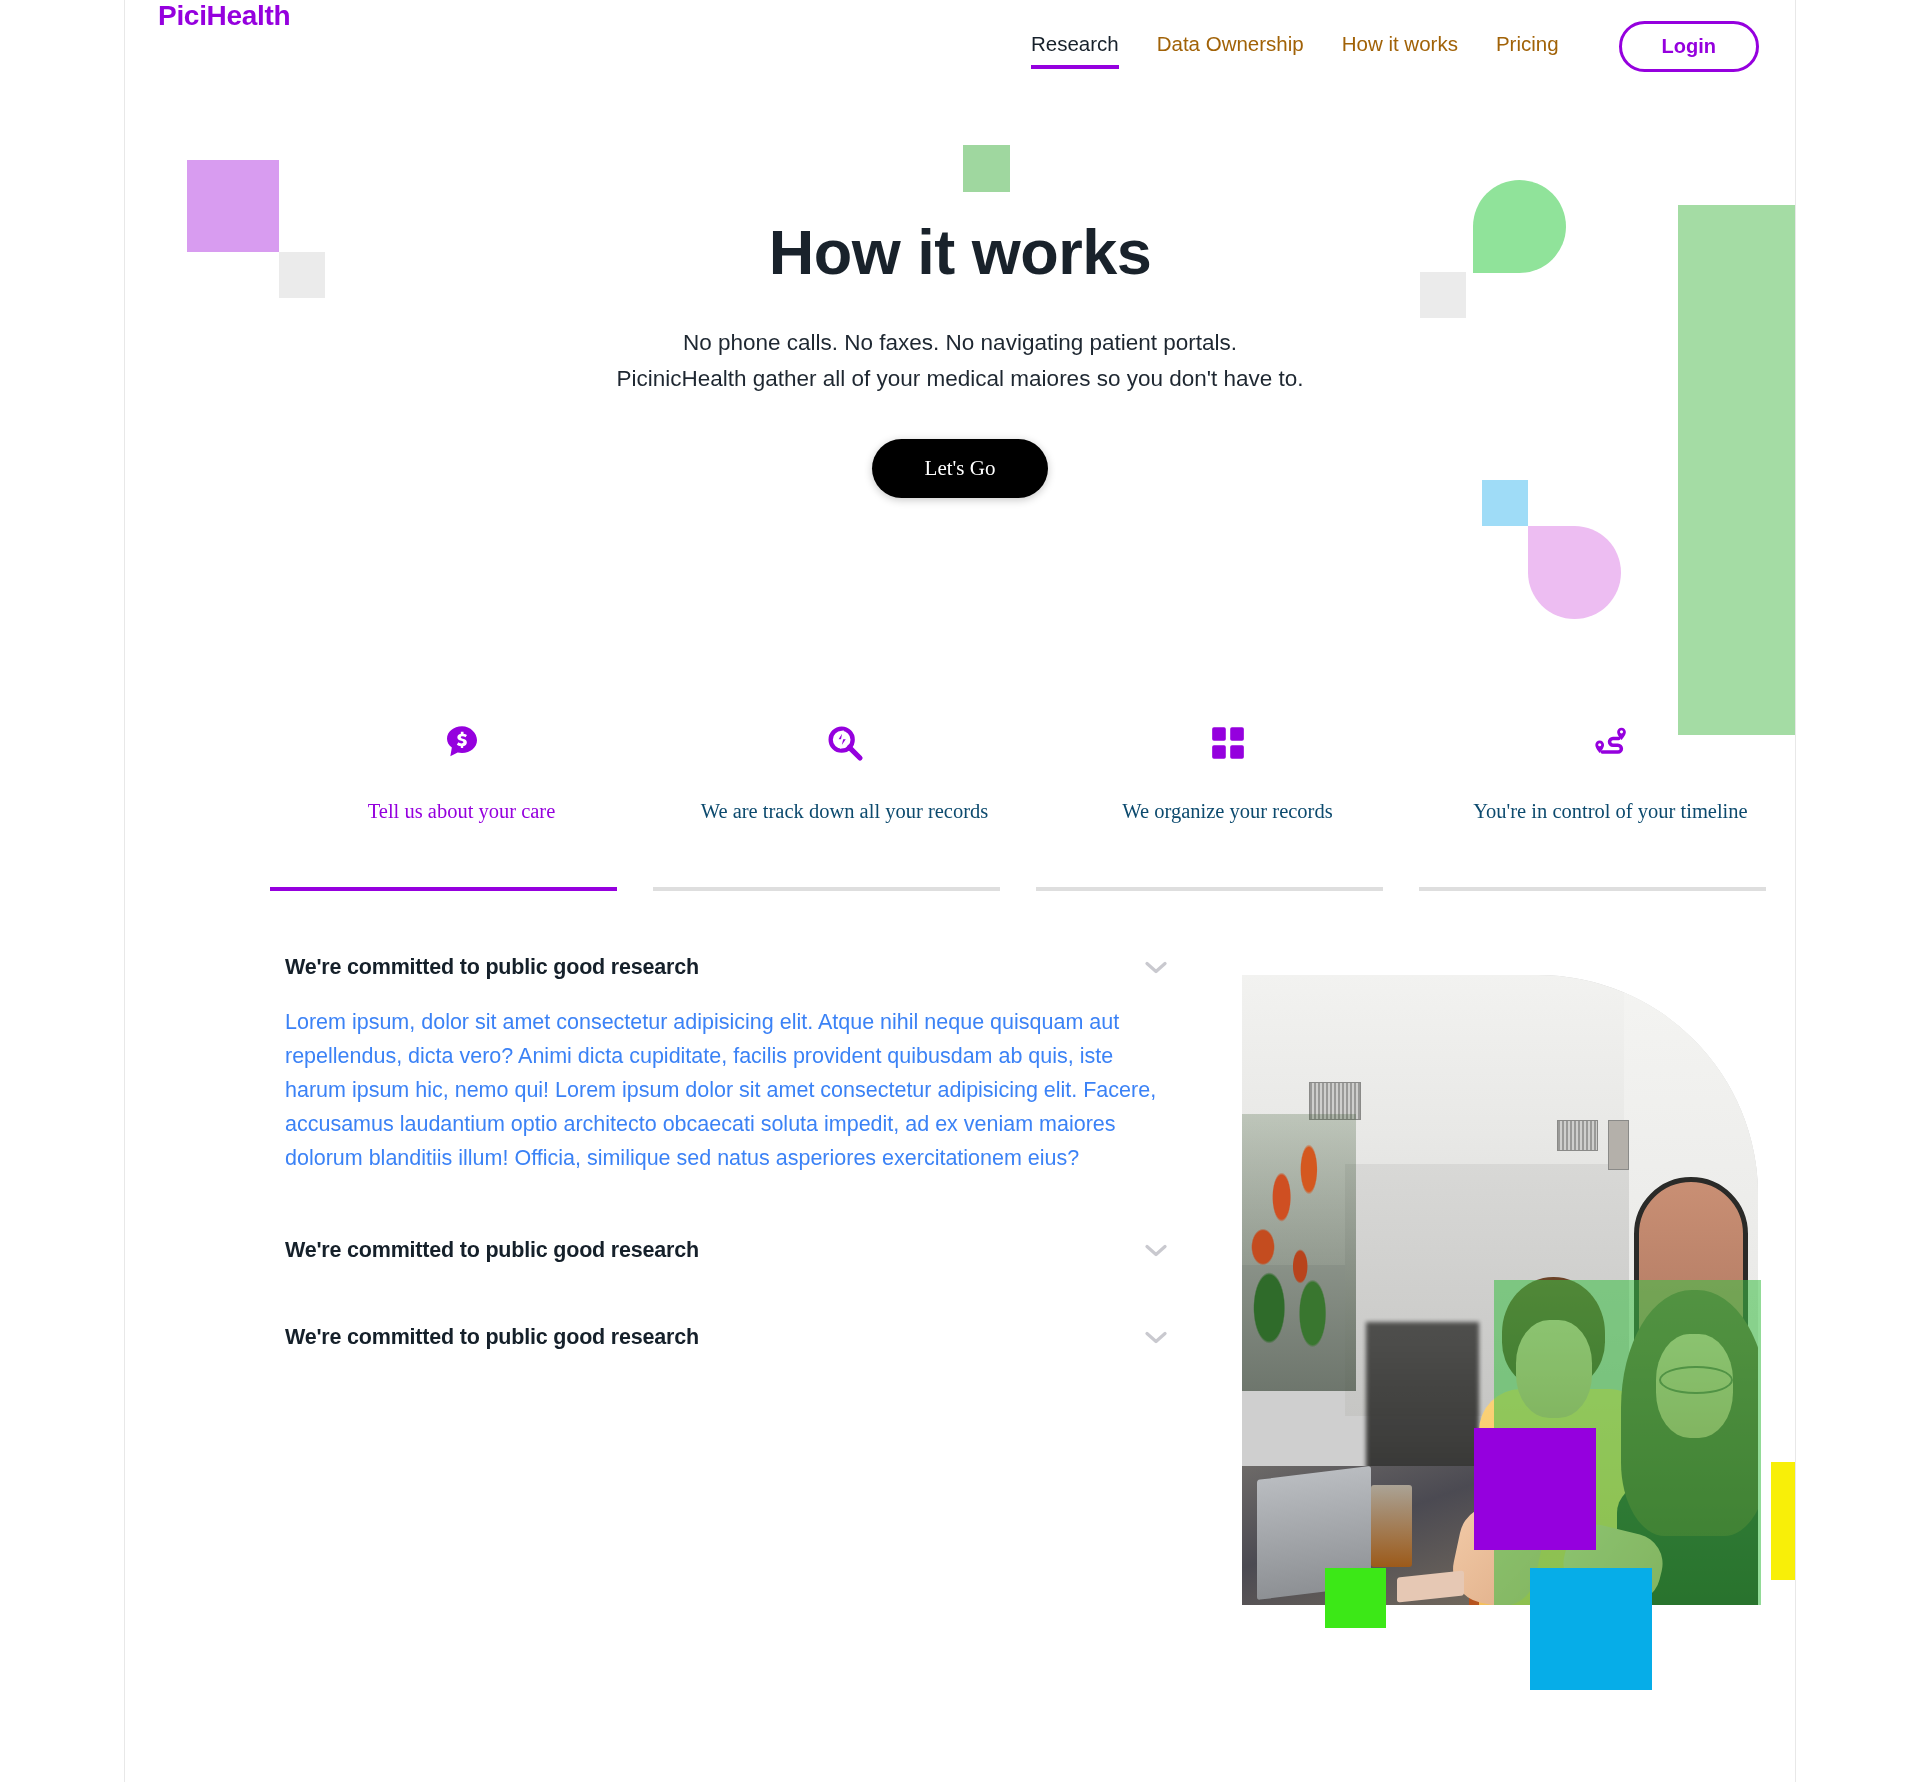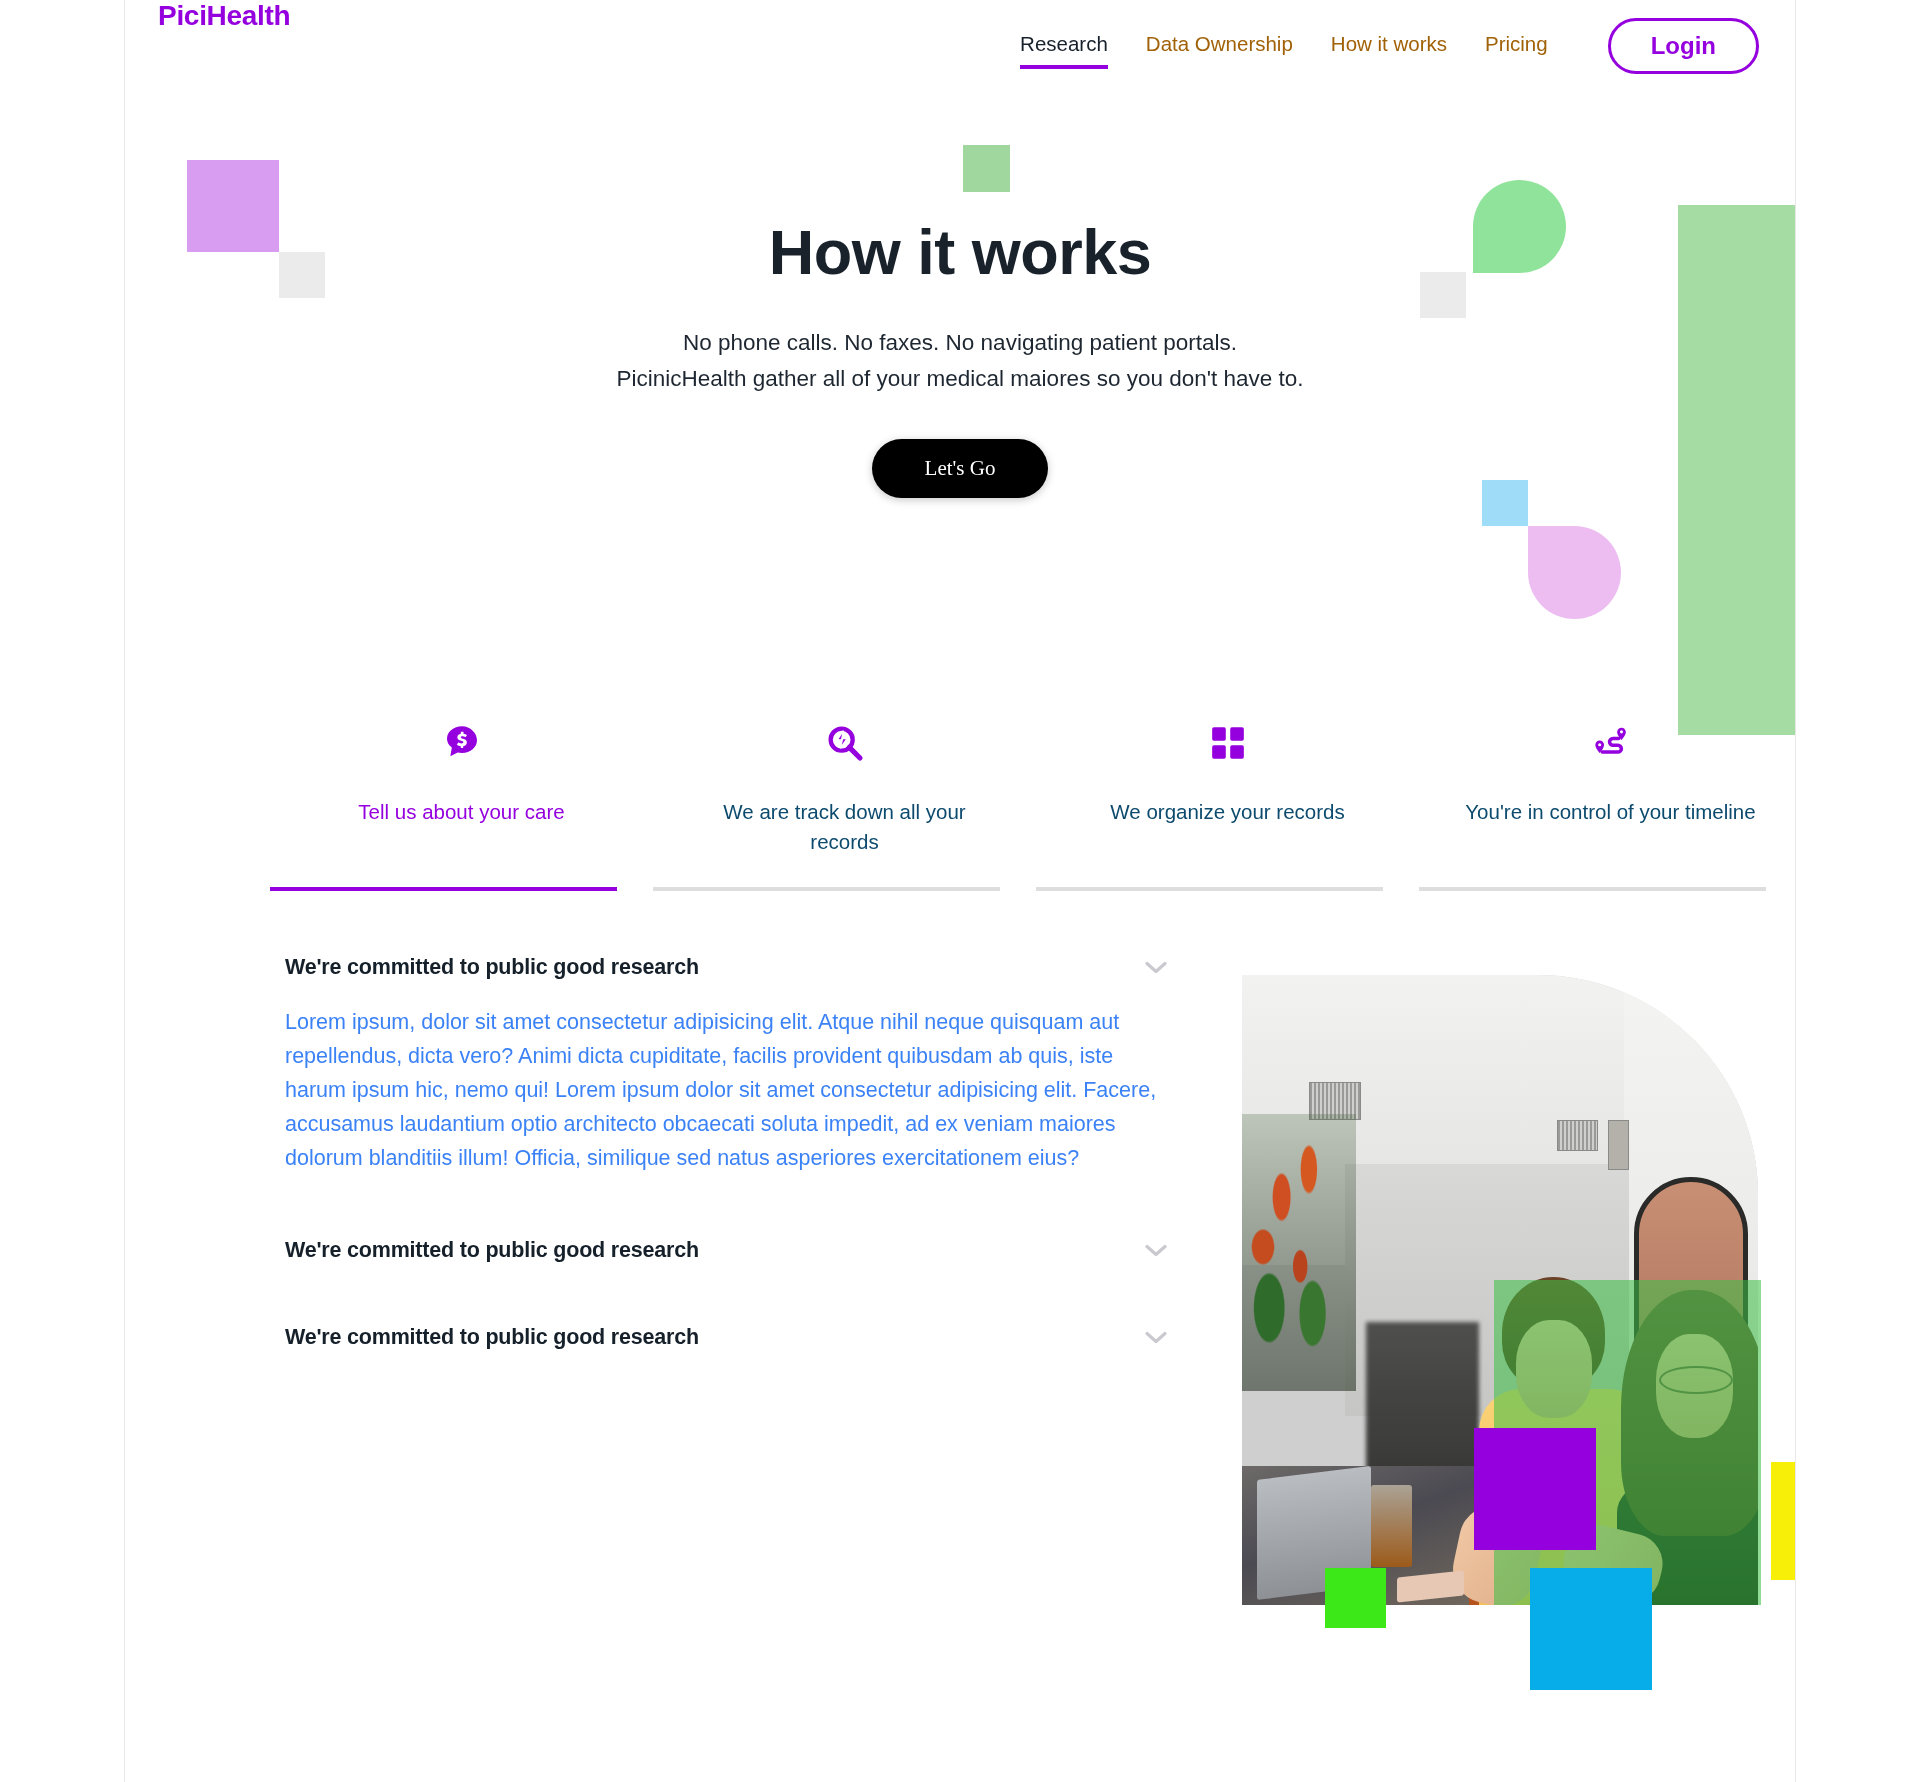--- a/index.html
+++ b/index.html
@@ -61,21 +61,21 @@
     left: 0; right: 0; bottom: -8px;
     height: 4px;
     background: #9500de;
   }
   .login-btn {
     margin-left: 22px;
     border: 3px solid #9500de;
     color: #9500de;
     background: #fff;
     border-radius: 999px;
-    font-size: 24px;
+    font-size: 20px;
     font-weight: bold;
     padding: 11px 40px;
     cursor: pointer;
     font-family: "Liberation Sans", sans-serif;
   }
 
   
   .decor { position: absolute; z-index: 1; }
   .d-purple-sq  { left: 62px;  top: 160px; width: 92px;  height: 92px;  background: #d89cf0; }
   .d-gray-sq-1  { left: 154px; top: 252px; width: 46px;  height: 46px;  background: #ebebeb; }
@@ -123,20 +123,21 @@
   }
 
   
   .steps {
     position: absolute;
     left: 145px;
     top: 715px;
     width: 1630px;
     display: flex;
     z-index: 10;
+    font-family: Liberation Serif, serif;
   }
   .step {
     width: 383px;
     text-align: center;
     cursor: pointer;
     padding-bottom: 0;
   }
   .step-icon {
     height: 56px;
     display: flex;

